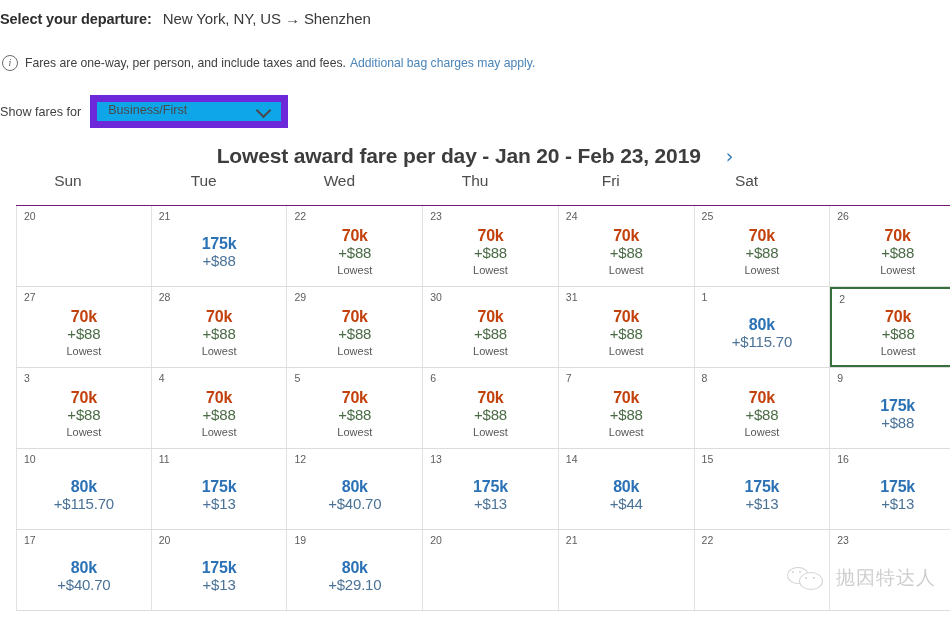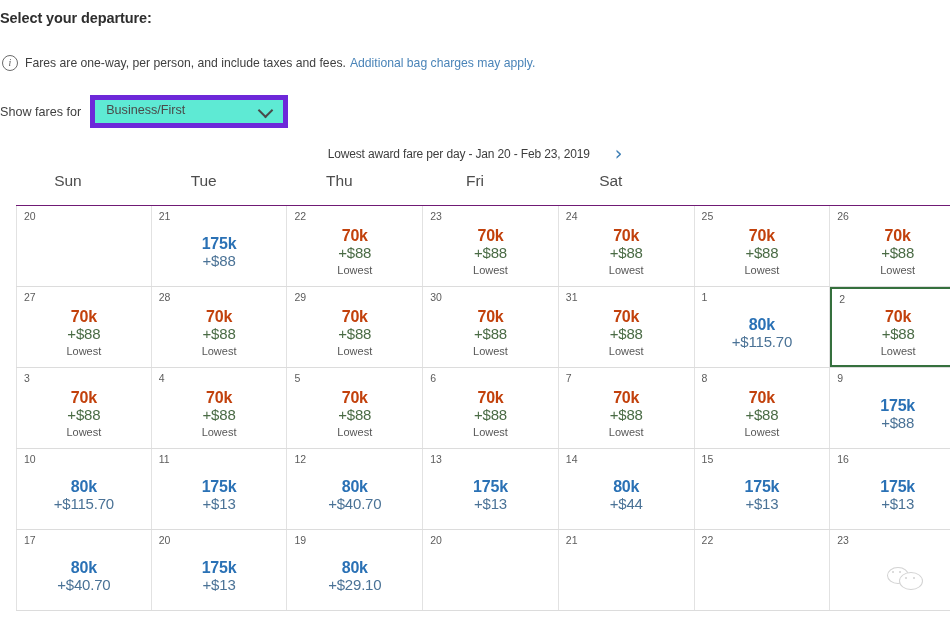--- a/index.html
+++ b/index.html
@@ -85,22 +85,22 @@
     align-items: center;
   }
   .fares-filter-label {
     font-size: 12.6px;
     color: #3f3f3f;
     margin-right: 9px;
   }
   .select-box {
     width: 198px;
     height: 33px;
-    border: 5px solid #6d28d9;
-    background: #5eead4;
+    border: 7px solid #6d28d9;
+    background: #0ea5e9;
     display: flex;
     align-items: center;
     justify-content: space-between;
     padding: 0 9px 4px 11px;
     box-sizing: border-box;
     cursor: pointer;
   }
   .select-value {
     font-size: 12.6px;
     color: #4a4a4a;
@@ -127,23 +127,24 @@
   .cal-title-row {
     position: absolute;
     left: 0;
     right: 0;
     top: 144px;
     display: flex;
     align-items: center;
     justify-content: center;
   }
   .cal-title {
-    font-size: 12px;
+    font-size: 21px;
     color: #3d3d3d;
     letter-spacing: -0.15px;
+    font-weight: bold;
   }
   .cal-next {
     font-size: 19px;
     color: #3e7fb5;
     margin-left: 25px;
     line-height: 1;
     cursor: pointer;
     font-family: "DejaVu Sans", sans-serif;
   }
 
@@ -275,20 +276,21 @@
     font-family: "DejaVu Sans", sans-serif;
     letter-spacing: 1px;
     white-space: nowrap;
   }
 </style>
 </head>
 <body>
 
 <div class="departure-line">
   <span class="departure-label">Select your departure:</span>
+  <span class="departure-route">New York, NY, US → Shenzhen</span>
 </div>
 
 <div class="fare-note">
   <span class="info-icon">i</span>
   <span class="fare-note-text">Fares are one-way, per person, and include taxes and fees.</span>
   <a class="fare-note-link" href="#">Additional bag charges may apply.</a>
 </div>
 
 <div class="fares-filter">
   <span class="fares-filter-label">Show fares for</span>
@@ -299,20 +301,21 @@
 </div>
 
 <div class="cal-title-row">
   <span class="cal-title">Lowest award fare per day - Jan 20 - Feb 23, 2019</span>
   <span class="cal-next">›</span>
 </div>
 
 <div class="weekdays">
   <div class="weekday">Sun</div>
   <div class="weekday">Tue</div>
+  <div class="weekday">Wed</div>
   <div class="weekday">Thu</div>
   <div class="weekday">Fri</div>
   <div class="weekday">Sat</div>
 </div>
 
 <div class="calendar" id="calendar-grid">
     <div class="cal-row">
       <div class="cal-cell">
         <span class="day-num">20</span>
       </div>
@@ -568,13 +571,14 @@
 
 <div class="watermark">
   <span class="wm-icon">
     <span class="bubble-a"></span>
     <span class="bubble-b"></span>
     <span class="dot" style="left:5px;  top:6px;"></span>
     <span class="dot" style="left:12px; top:6px;"></span>
     <span class="dot" style="left:18px; top:12px;"></span>
     <span class="dot" style="left:26px; top:12px;"></span>
   </span>
+  <span class="wm-text">抛因特达人</span>
 </div>
 
 </body></html>

